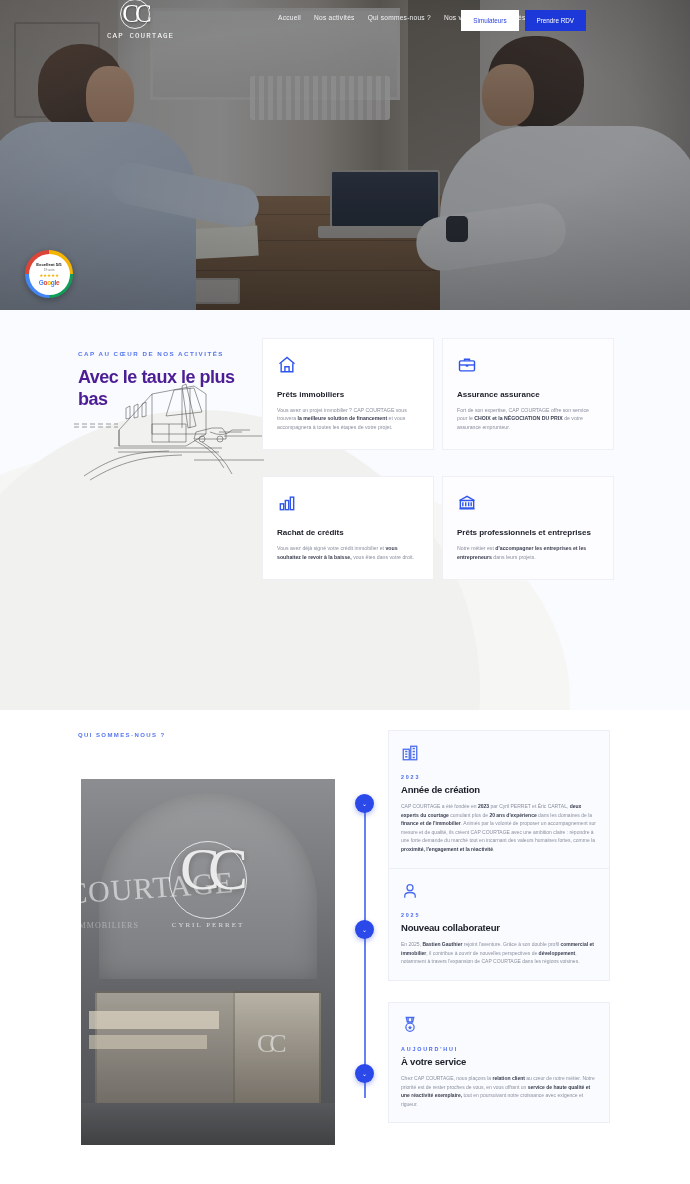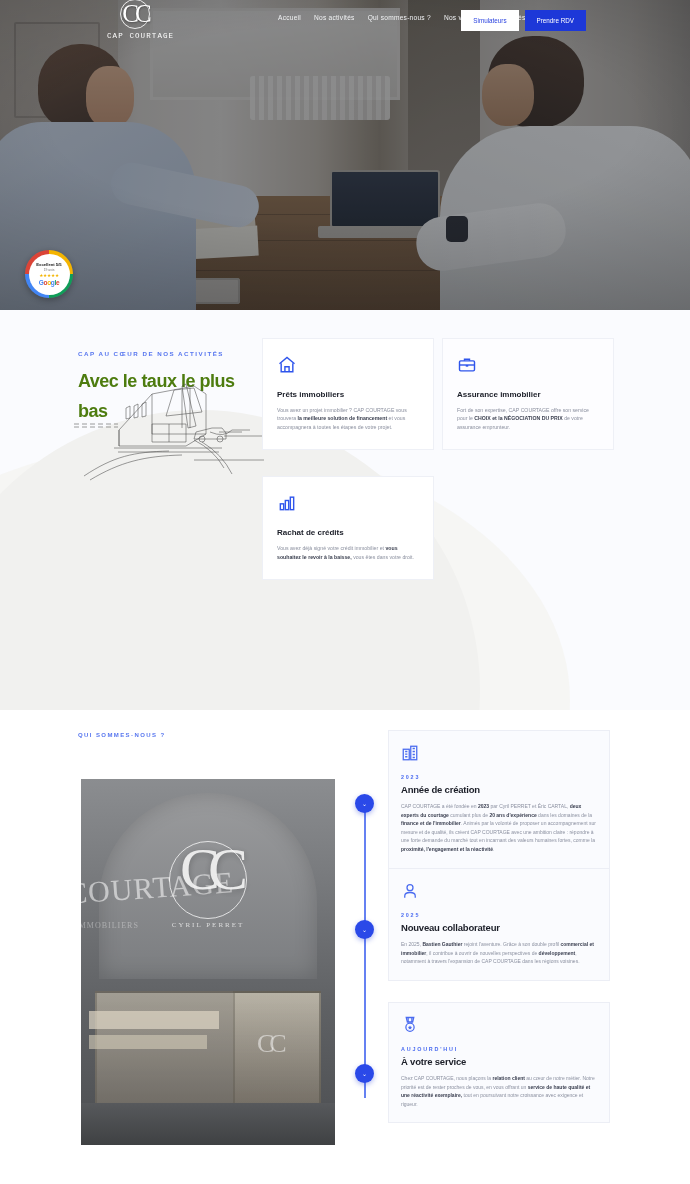--- a/index.html
+++ b/index.html
@@ -93,21 +93,21 @@
   .gb-g i{font-style:normal}
 
   
   .sec-act{position:relative;width:690px;height:400px;background:#fafbfe;overflow:hidden}
   .curve{position:absolute;left:-80px;top:100px;width:560px;height:560px;border-radius:50%;
     background:#f1f1ef}
   .curve2{position:absolute;left:-190px;top:130px;width:760px;height:520px;border-radius:50%;
     background:#f5f5f3;opacity:.9}
   .sec-act-inner{position:relative;z-index:2;padding:40px 0 0 0}
   .kicker{color:#5776ef;font-size:6.2px;font-weight:bold;letter-spacing:1.5px;margin-left:78px}
-  .h2{font-size:18px;font-weight:bold;line-height:30px;letter-spacing:-.5px;margin:9px 0 0 78px;width:180px;color:#4d7c0f}
+  .h2{font-size:18px;font-weight:bold;line-height:22px;letter-spacing:-.5px;margin:9px 0 0 78px;width:180px;color:#4c1d95}
   .sketch{position:absolute;left:74px;top:62px;width:190px;height:110px;z-index:3}
   .cards{position:absolute;left:262px;top:28px;width:352px;z-index:4}
   .card{background:#fff;border:1px solid #eef0f6;padding:16px 14px 18px 14px;width:172px;position:relative}
   .card.plain{background:#fdfdff}
   .card-row{display:flex;gap:8px}
   .card-row.second{margin-top:26px;margin-left:0}
   .cicon{width:20px;height:20px;margin-bottom:11px;color:#2f55ec}
   .ctitle{font-size:8px;font-weight:bold;color:#1b1e28;margin-bottom:7px}
   .ctext{font-size:5.2px;line-height:8.4px;color:#8a8f9e}
   .ctext b{color:#3c4151}
@@ -271,33 +271,43 @@
           <div class="ctitle">Prêts immobiliers</div>
           <div class="ctext"><span>Vous avez un projet immobilier ? CAP COURTAGE vous trouvera </span><b>la meilleure solution de financement</b><span> et vous accompagnera à toutes les étapes de votre projet.</span></div>
         </div>
         <div class="card plain">
           <svg class="cicon" viewBox="0 0 24 24" fill="none" stroke="currentColor" stroke-width="1.7">
             <rect x="3" y="7" width="18" height="12" rx="1.5"></rect>
               <path d="M9 7V5h6v2"></path>
               <path d="M3 12h18"></path>
               <path d="M10.5 12h3v2h-3z" fill="currentColor" stroke="none"></path>
           </svg>
-          <div class="ctitle">Assurance immobilier</div>
+          <div class="ctitle">Assurance assurance</div>
           <div class="ctext"><span>Fort de son expertise, CAP COURTAGE offre son service pour le </span><b>CHOIX et la NÉGOCIATION DU PRIX</b><span> de votre assurance emprunteur.</span></div>
         </div>
       </div>
       <div class="card-row second">
         <div class="card">
           <svg class="cicon" viewBox="0 0 24 24" fill="none" stroke="currentColor" stroke-width="1.7">
             <rect x="4" y="13" width="4" height="7"></rect>
               <rect x="10" y="9" width="4" height="11"></rect>
               <rect x="16" y="5" width="4" height="15"></rect>
           </svg>
           <div class="ctitle">Rachat de crédits</div>
           <div class="ctext"><span>Vous avez déjà signé votre crédit immobilier et </span><b>vous souhaitez le revoir à la baisse,</b><span> vous êtes dans votre droit.</span></div>
+        </div>
+        <div class="card plain">
+          <svg class="cicon" viewBox="0 0 24 24" fill="none" stroke="currentColor" stroke-width="1.7">
+            <path d="M3 9 12 4l9 5"></path>
+              <path d="M4 9h16v9H4z"></path>
+              <path d="M7 11v5M10.5 11v5M14 11v5M17 11v5"></path>
+              <path d="M3 19h18"></path>
+          </svg>
+          <div class="ctitle">Prêts professionnels et entreprises</div>
+          <div class="ctext"><span>Notre métier est </span><b>d'accompagner les entreprises et les entrepreneurs</b><span> dans leurs projets.</span></div>
         </div>
       </div>
     </div>
   </section>
 
   <section class="sec-who">
     <div class="who-kicker">QUI SOMMES-NOUS ?</div>
 
     <div class="who-photo">
       <div class="wp-bg"></div>

